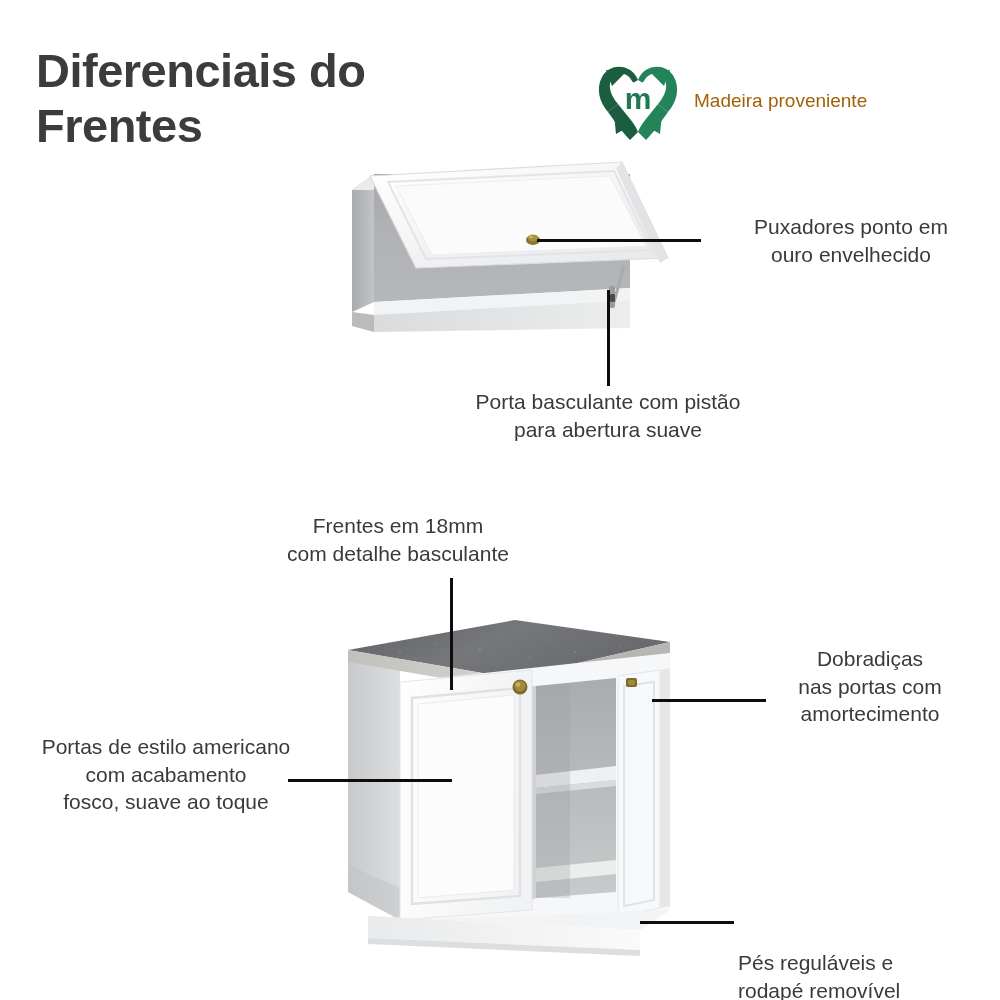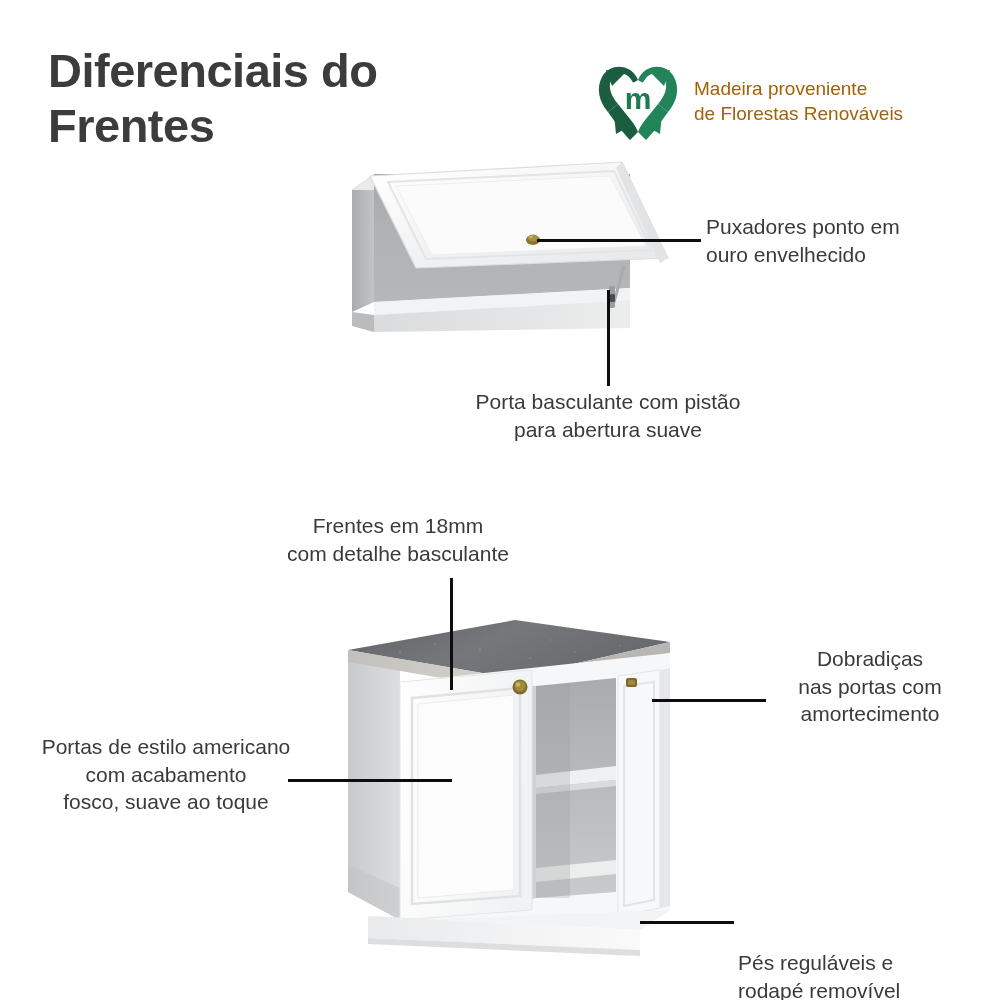--- a/index.html
+++ b/index.html
@@ -8,21 +8,21 @@
     background:#ffffff;
     font-family:"Liberation Sans", sans-serif;
     color:#3a3a3a;
     overflow:hidden;
     position:relative;
   }
   .page{position:absolute;inset:0;}
 
   
   .title{
-    position:absolute;left:48px;top:44px;width:480px;
+    position:absolute;left:36px;top:44px;width:480px;
     font-size:47px;line-height:1.17;font-weight:bold;color:#3c3c3c;
     letter-spacing:-0.5px;
   }
   .title .l2{display:block;}
 
   .logo-block{
     position:absolute;left:596px;top:58px;
     display:flex;align-items:center;gap:14px;
   }
   .logo-mark{width:84px;height:86px;flex:none;}
@@ -41,21 +41,21 @@
   
   .ld{position:absolute;background:#0d0d0d;}
   .ld.h{height:3px;}
   .ld.v{width:3px;}
 
   
   .art{position:absolute;}
   .art svg{display:block;}
 
   
-  #note-handles{left:706px;top:213px;width:290px;text-align:left;}
+  #note-handles{left:706px;top:213px;width:290px;text-align:center;}
   #note-tilt{left:448px;top:388px;width:320px;}
   #note-fronts{left:248px;top:512px;width:300px;}
   #note-hinges{left:750px;top:645px;width:240px;}
   #note-doors{left:18px;top:733px;width:296px;}
   #note-feet{left:738px;top:949px;width:250px;text-align:left;}
 </style>
 </head>
 <body>
 
 <div class="page">
@@ -82,21 +82,20 @@
         <path d="M20,76 L18,56 L34,68 Z" fill="#1b5e3f"></path>
         <path d="M64,76 L66,56 L50,68 Z" fill="#23845a"></path>
 
         <path d="M42,30 C38,20 24,20 21,28 C18,37 26,48 42,64 C58,48 66,37 63,28 C60,20 46,20 42,30 Z" fill="#ffffff"></path>
 
         <text x="42" y="51" text-anchor="middle" font-family="Liberation Sans, sans-serif" font-size="30" font-weight="bold" fill="#1f7a52">m</text>
       </svg>
     </span>
     <span class="logo-text">
       <span>Madeira proveniente</span><br>
-      <span>de Florestas Renováveis</span>
     </span>
   </div>
 
   <div class="art" style="left:330px;top:160px;">
     <svg width="380" height="195" viewBox="0 0 380 195">
       <defs>
         <linearGradient id="boxSide" x1="0" y1="0" x2="1" y2="0">
           <stop offset="0" stop-color="#a9abad"></stop>
             <stop offset="1" stop-color="#c2c4c6"></stop>
         </linearGradient>

